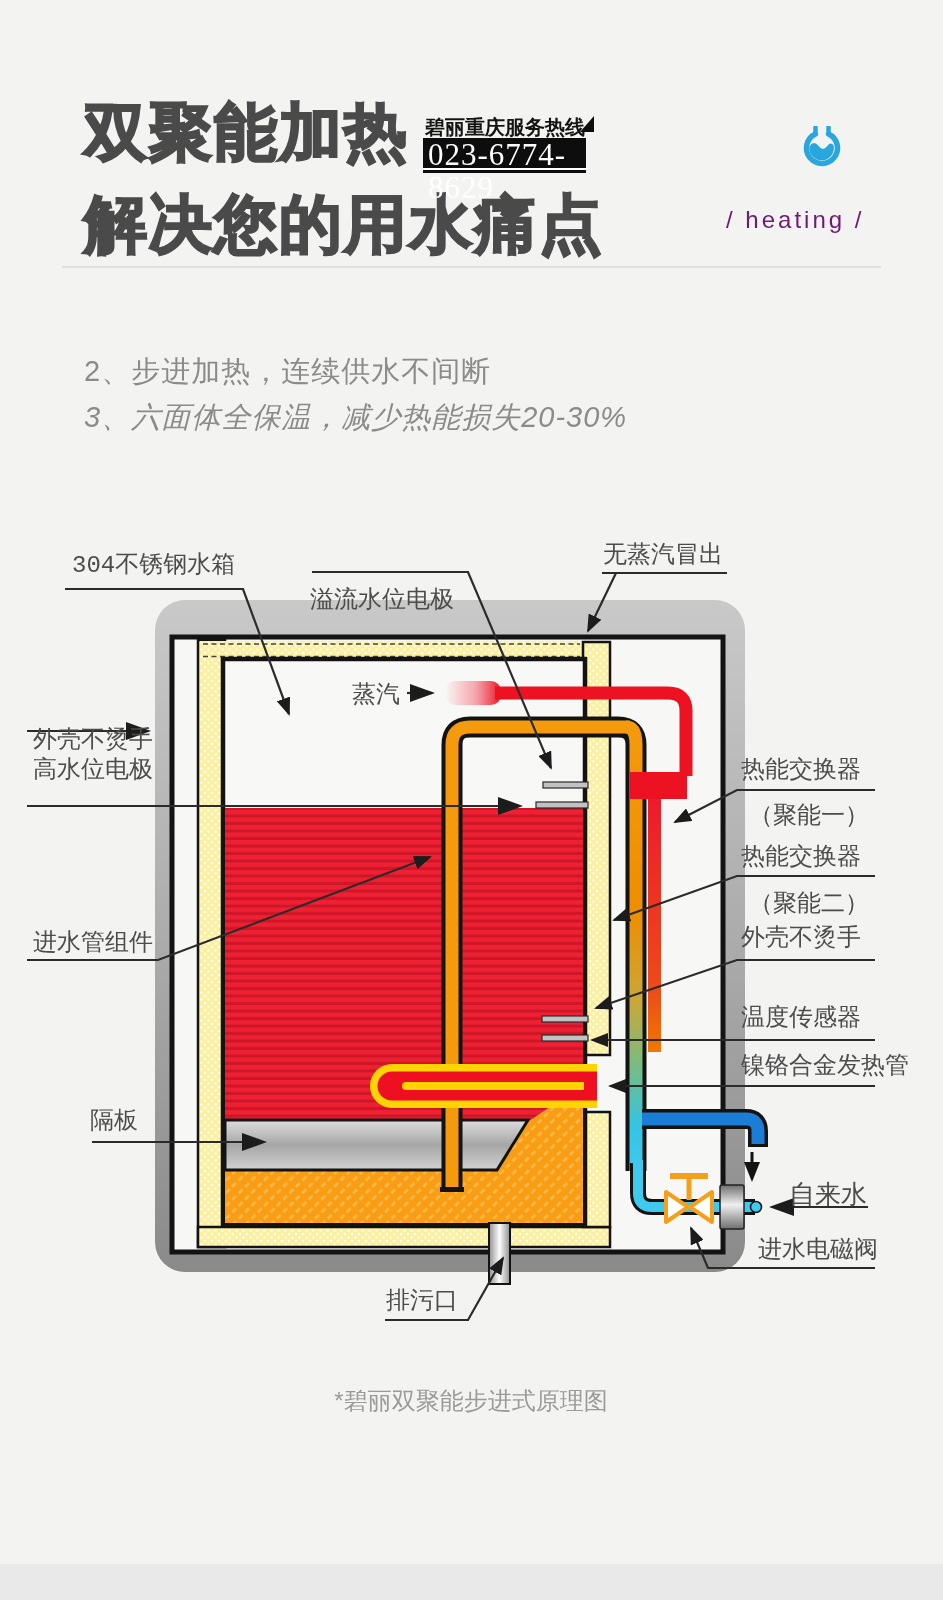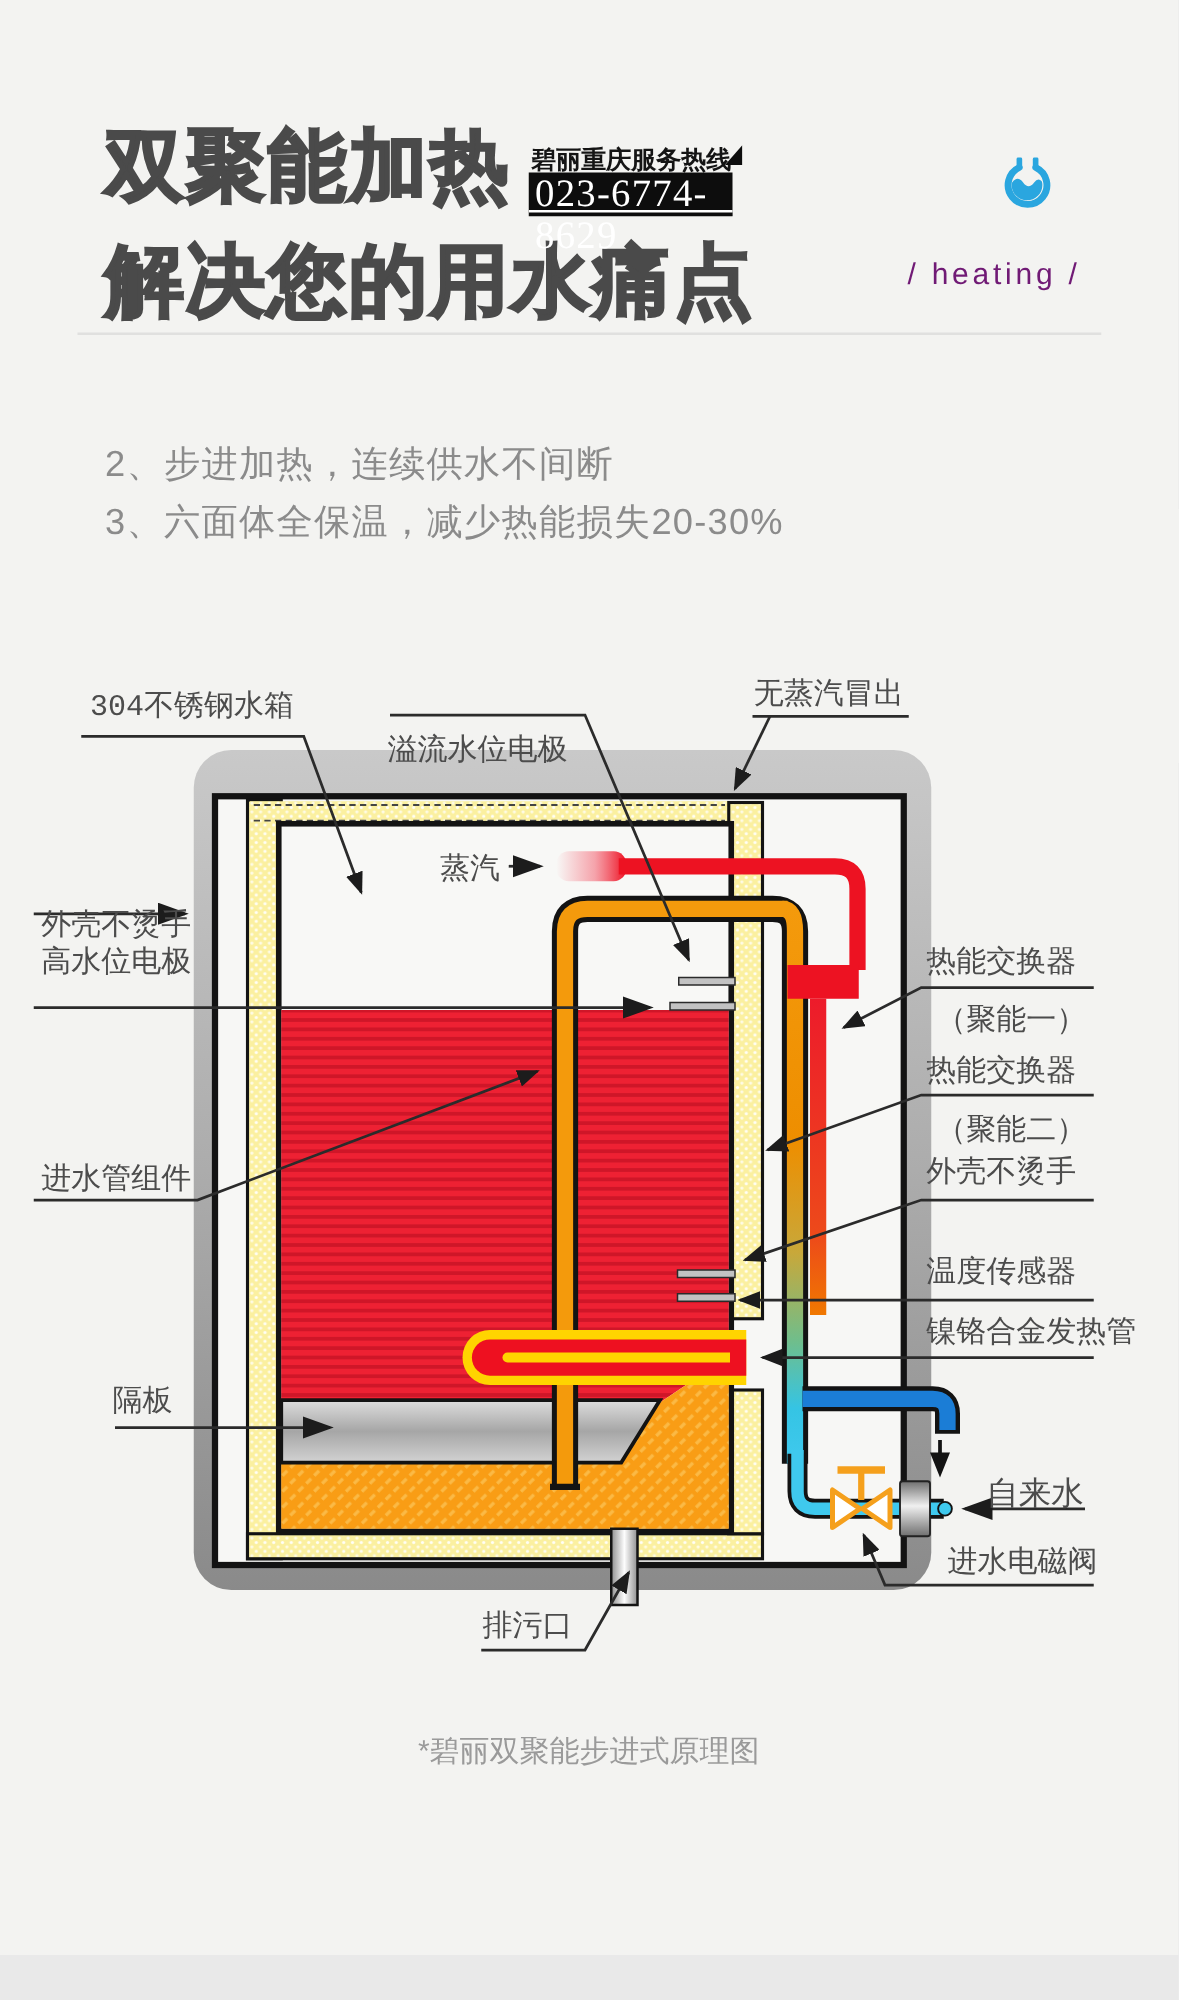--- a/index.html
+++ b/index.html
@@ -186,21 +186,21 @@
     <path d="M828.6,134 A15.5,15.5 0 1 1 815.4,134" fill="none" stroke="#2aa6df" stroke-width="5.5" stroke-linecap="round"></path>
     <line x1="815.5" y1="133" x2="815.5" y2="127.5" stroke="#2aa6df" stroke-width="4.5" stroke-linecap="round"></line>
     <line x1="828.5" y1="133" x2="828.5" y2="127.5" stroke="#2aa6df" stroke-width="4.5" stroke-linecap="round"></line>
     <path d="M809.7,146 q4.4,-6 8.8,0 q4.4,6 8.8,0 q3.2,-4.4 6.2,-0.8 q0.4,1.5 0.4,2.8 a12.2,12.2 0 0 1 -24.6,0 q0,-1 0.4,-2 z" fill="#2aa6df"></path>
   </svg>
 
   <div class="abs tagline" style="left:726px;top:206px;">/ heating /</div>
   <div class="abs divider" style="left:62px;top:266px;"></div>
 
   <div class="abs feature" style="left:84px;top:352px;">2、步进加热，连续供水不间断</div>
-  <div class="abs feature" style="left:84px;top:398px;">3、六面体全保温，减少热能损失20-30%</div>
+  <div class="abs feature" style="left:84px;top:398px;font-style:italic;">3、六面体全保温，减少热能损失20-30%</div>
 
   <div class="abs dlabel" style="left:72px;top:548px;font-family:Liberation Mono, monospace;">304不锈钢水箱</div>
   <div class="abs dlabel" style="left:310px;top:559px;margin-top:24px;">溢流水位电极</div>
   <div class="abs dlabel" style="left:603px;top:538px;">无蒸汽冒出</div>
   <div class="abs dlabel" style="left:352px;top:678px;font-size:24px;">蒸汽</div>
   <div class="abs dlabel" style="left:33px;top:690px;margin-top:33px;">外壳不烫手</div>
   <div class="abs dlabel" style="left:33px;top:753px;">高水位电极</div>
   <div class="abs dlabel" style="left:33px;top:926px;">进水管组件</div>
   <div class="abs dlabel" style="left:90px;top:1104px;">隔板</div>
   <div class="abs dlabel" style="left:386px;top:1284px;">排污口</div>

